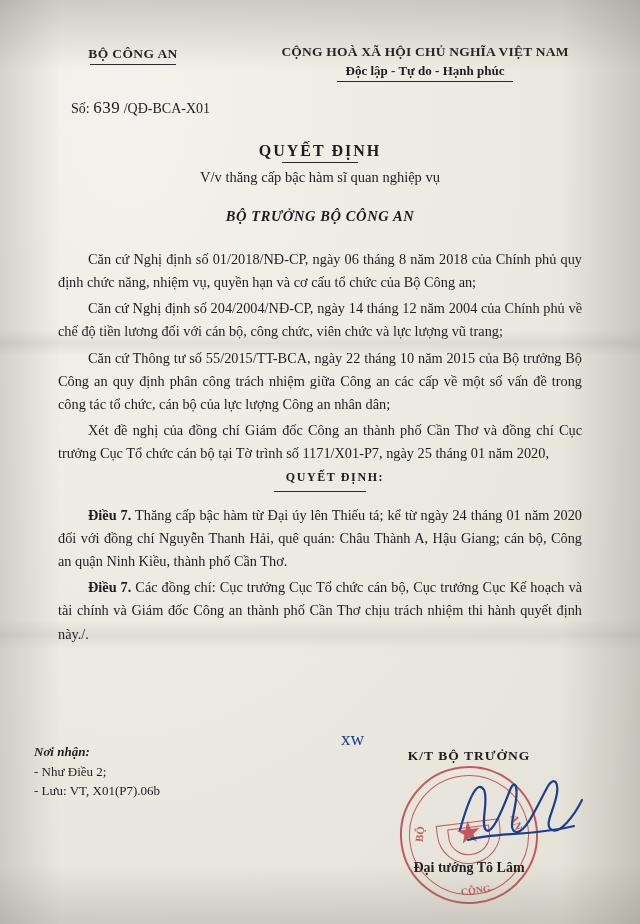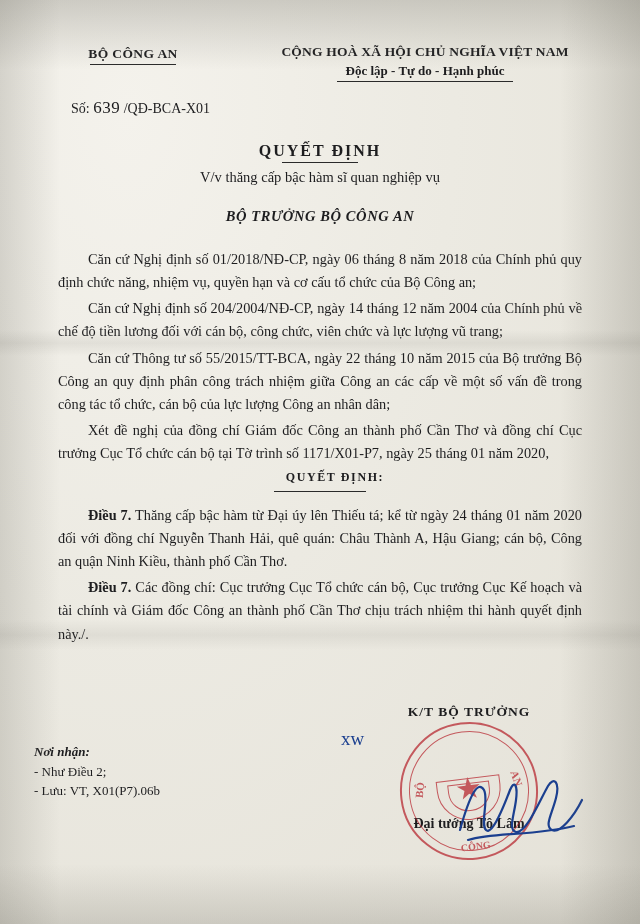--- a/index.html
+++ b/index.html
@@ -186,21 +186,21 @@
     line-height: 1.5;
   }
   .footer .fnote-title {
     font-style: italic;
     font-weight: 700;
     font-size: 13px;
   }
   .sign {
     position: absolute;
     right: 46px;
-    top: 704px;
+    top: 748px;
     width: 250px;
     text-align: center;
   }
   .sign-title {
     font-size: 13.5px;
     font-weight: 700;
     letter-spacing: 1px;
   }
   .sign-name {
     font-size: 14px;

